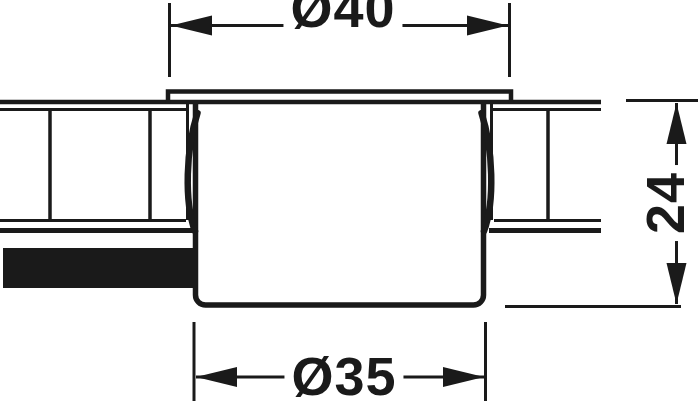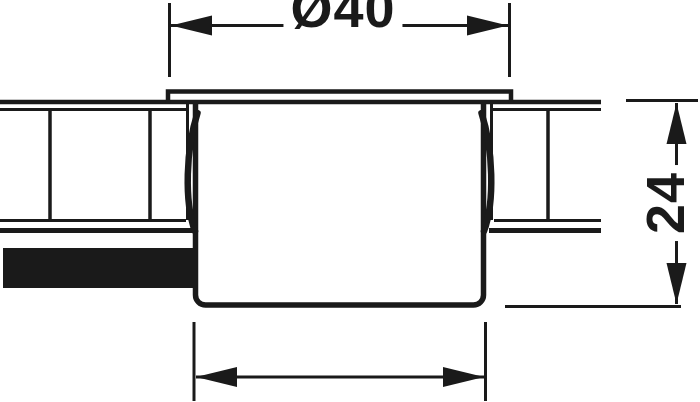--- a/index.html
+++ b/index.html
@@ -86,16 +86,17 @@
       <line x1="626" y1="100.5" x2="698" y2="100.5" stroke-width="3"></line>
       <line x1="505" y1="306.5" x2="681" y2="306.5" stroke-width="3"></line>
       <line x1="676.5" y1="103" x2="676.5" y2="304" stroke-width="3"></line>
       <polygon points="676.5,103 666.5,144 686.5,144" fill="currentColor" stroke="none"></polygon>
       <polygon points="676.5,304 666.5,263 686.5,263" fill="currentColor" stroke="none"></polygon>
     </g>
   </svg>
 
   <div class="dim-label" style="left:343px;top:8px;">Ø40</div>
 
+  <div class="dim-label" style="left:344px;top:376px;">Ø35</div>
 
   <div class="dim-label vertical" style="left:665px;top:203px;">24</div>
 
 </div>
 
 </body></html>

